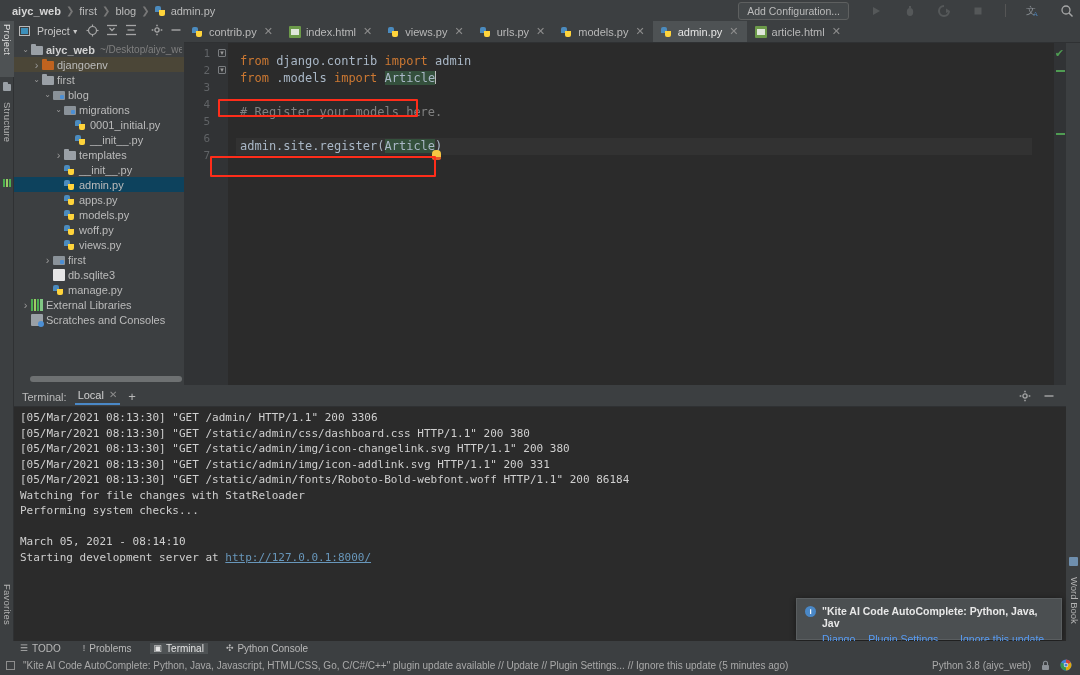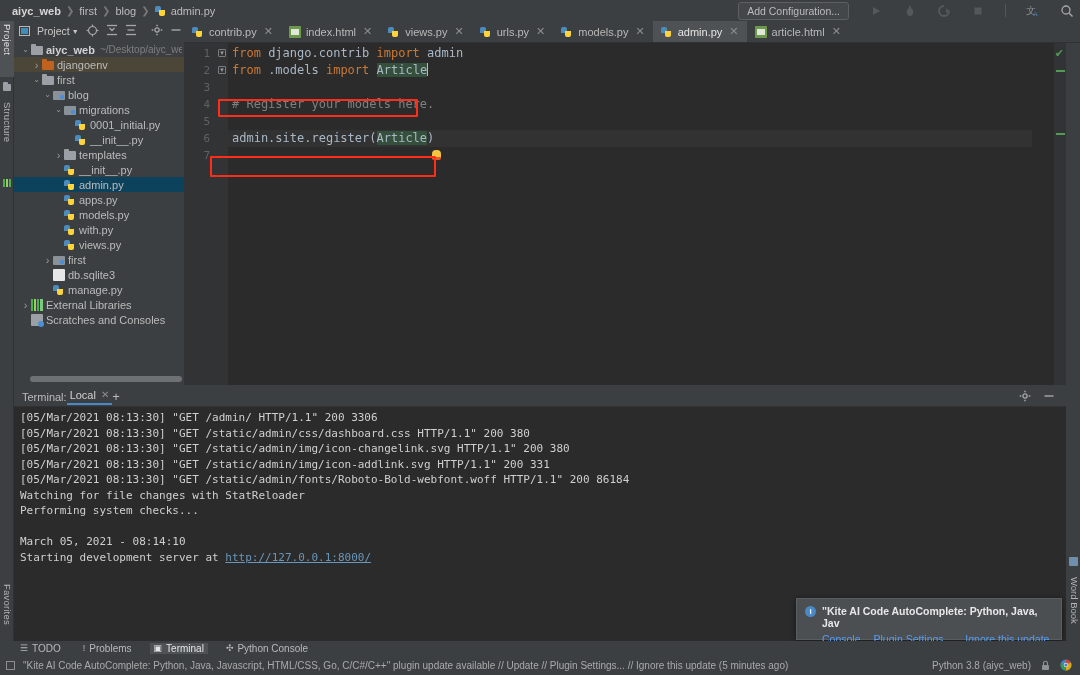--- a/index.html
+++ b/index.html
@@ -123,23 +123,23 @@
   .gutter div { height: 17px; line-height: 17px; padding-right: 6px; }
   .foldcol {
     position: absolute; left: 32px; top: 0; width: 12px; height: 342px; background:#313335;
   }
   .fold {
     position:absolute; left:2px; width:8px; height:8px; border:1px solid #7a7d80;
     border-radius:1px; background:#313335; color:#9a9a9a; font-size:7px;
     line-height:6px; text-align:center;
   }
   .codearea {
-    position: absolute; left: 44px; top: 0; right: 48px; height: 346px;
+    position: absolute; left: 52px; top: 0; right: 48px; height: 346px;
     font-family: "DejaVu Sans Mono", monospace; font-size: 12px;
-    padding-top: 2px;
+    padding-top: 10px;
   }
   .cl { height: 17px; line-height: 17px; white-space: pre; color: #a9b7c6; padding-left: 4px; }
   .cl.cur { background: #323232; }
   .kw { color: #cc7832; }
   .cm { color: #808080; }
   .hl { background: #34503c; }
   .redbox {
     position: absolute; border: 2px solid #ff2d1a; border-radius: 1px;
     pointer-events: none;
   }
@@ -157,21 +157,21 @@
   }
   .caret { display:inline-block; width:1px; height:13px; background:#bbb; vertical-align:-2px;}
 
   
   .termpanel {
     position: absolute; left: 14px; top: 387px; width: 1052px; height: 254px;
     background: #2b2b2b;
   }
   .termhead {
     height: 20px; background: #3c3f41; display: flex; align-items: center;
-    padding-left: 8px; gap: 0; border-bottom: 1px solid #2f3133;
+    padding-left: 8px; gap: 8px; border-bottom: 1px solid #2f3133;
   }
   .termhead .ttl { font-size: 11px; color: #bbbbbb; }
   .termtab {
     font-size: 11px; color: #d0d0d0; padding: 0 3px 2px 3px;
     border-bottom: 2px solid #4a88c7; display: flex; align-items: center; gap: 5px;
   }
   .termtab .x { color: #8d8d8d; font-size: 10px; }
   .plus { color: #b9b9b9; font-size: 13px; line-height: 11px; }
   .termhead .right { margin-left: auto; display: flex; align-items: center; gap: 10px; padding-right: 9px; }
   .termbody {
@@ -407,21 +407,21 @@
           <span class="nm">apps.py</span>
         </div>
         <div class="row" style="padding-left: 39px;">
           <span class="arrow"></span>
           <span class="ic ic-py"></span>
           <span class="nm">models.py</span>
         </div>
         <div class="row" style="padding-left: 39px;">
           <span class="arrow"></span>
           <span class="ic ic-py"></span>
-          <span class="nm">with.py</span>
+          <span class="nm">woff.py</span>
         </div>
         <div class="row" style="padding-left: 39px;">
           <span class="arrow"></span>
           <span class="ic ic-py"></span>
           <span class="nm">views.py</span>
         </div>
         <div class="row" style="padding-left: 28px;">
           <span class="arrow" style="font-size: 11px;">›</span>
           <span class="ic ic-folderblue" style="width: 12px; height: 9px; margin-top: 2px;"></span>
           <span class="nm">first</span>
@@ -573,21 +573,21 @@
     </div>
     <span style="position:absolute;right:2px;top:170px;width:9px;height:9px;background:#6f8fae;border-radius:1px;display:block;"></span>
   </div>
 
   <div class="notif">
     <div class="l1">
       <span class="infodot">i</span>
       <span class="txt">"Kite AI Code AutoComplete: Python, Java, Jav</span>
     </div>
     <div class="acts">
-      <span>Console</span>
+      <span>Django</span>
       <span>Plugin Settings...</span>
       <span>Ignore this update</span>
     </div>
   </div>
 
   <div class="wm">@51CTO博客</div>
 
   <div class="bottombar" id="bottombar">
       <div class="btool">
         <span style="font-size: 9px;">☰</span>

